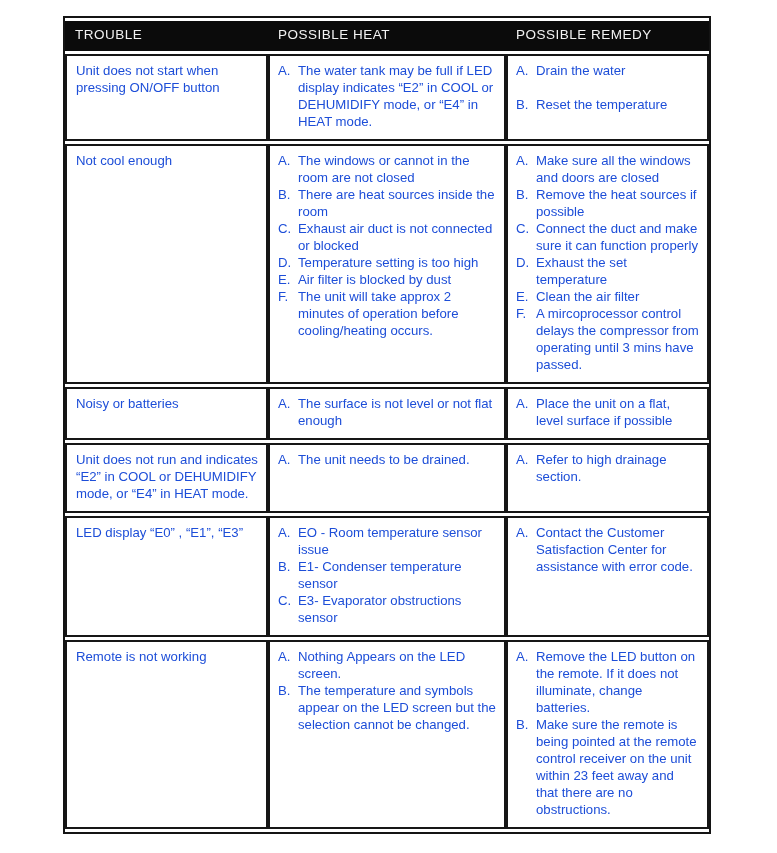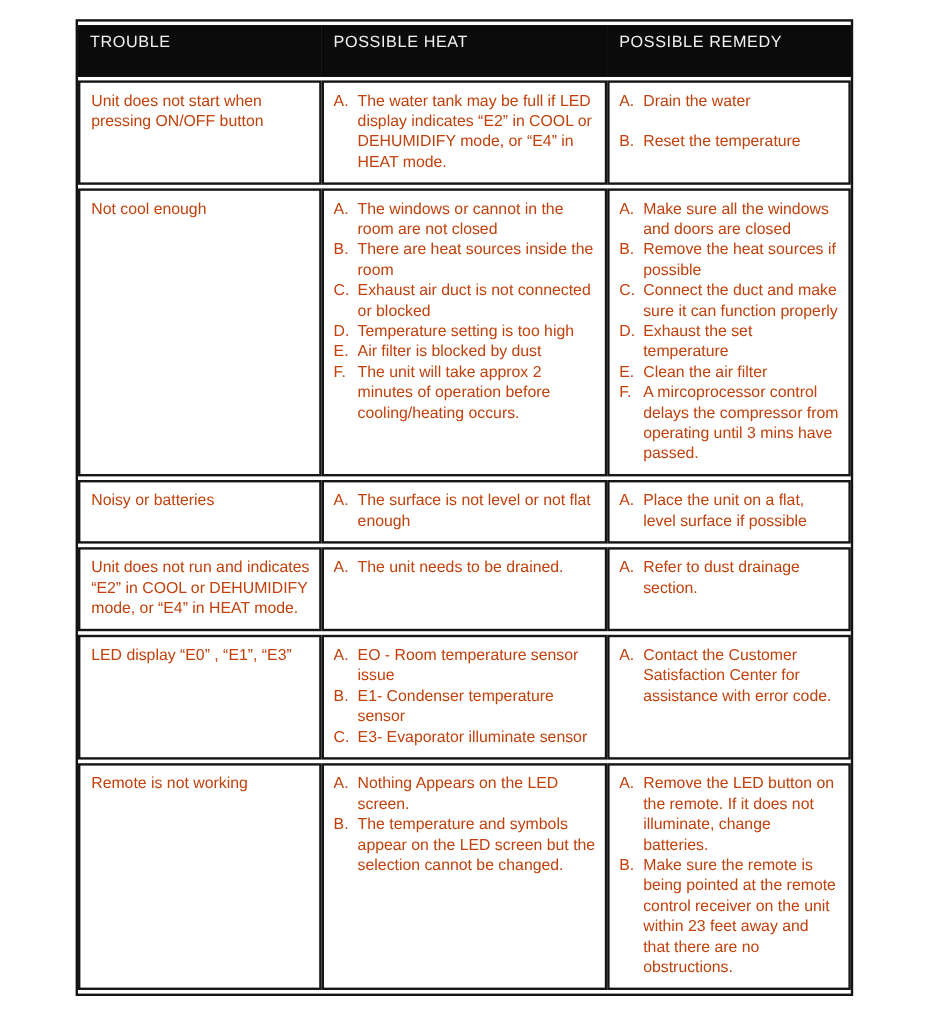--- a/index.html
+++ b/index.html
@@ -29,31 +29,31 @@
   col.c-cause  { width: 238px; }
   col.c-remedy { width: 203px; }
   th.ts-th {
     background: #0b0b0b;
     color: #f2f2f2;
     font-weight: 400;
     font-size: 13.5px;
     letter-spacing: 0.5px;
     text-align: left;
     vertical-align: middle;
-    padding: 5px 9px 21px 9px;
+    padding: 5px 9px 8px 9px;
     border: 1px solid #0b0b0b;
     height: 26px;
   }
   td.ts-td {
     border: 2px solid #161616;
     vertical-align: top;
     padding: 6px 8px 9px 8px;
     font-size: 13.2px;
     line-height: 17px;
-    color: #c2410c;
+    color: #1d4ed8;
   }
   td.trouble-cell { padding-left: 9px; }
   .cell-list { display: block; }
   .list-item { display: flex; align-items: flex-start; }
   .item-marker {
     flex: 0 0 20px;
     width: 20px;
   }
   .item-text { flex: 1 1 auto; }
   .cell-list.spaced .list-item + .list-item { margin-top: 17px; }
@@ -184,40 +184,40 @@
               <div class="list-item">
                 <span class="item-marker">A.</span>
                 <span class="item-text">The unit needs to be drained.</span>
               </div>
             </div>
           </td>
           <td class="ts-td remedy-cell">
             <div class="cell-list">
               <div class="list-item">
                 <span class="item-marker">A.</span>
-                <span class="item-text">Refer to dust drainage section.</span>
+                <span class="item-text">Refer to high drainage section.</span>
               </div>
             </div>
           </td>
         </tr>
         <tr>
           <td class="ts-td trouble-cell">LED display “E0” , “E1”, “E3”</td>
           <td class="ts-td cause-cell">
             <div class="cell-list">
               <div class="list-item">
                 <span class="item-marker">A.</span>
                 <span class="item-text">EO - Room temperature sensor issue</span>
               </div>
               <div class="list-item">
                 <span class="item-marker">B.</span>
                 <span class="item-text">E1- Condenser temperature sensor</span>
               </div>
               <div class="list-item">
                 <span class="item-marker">C.</span>
-                <span class="item-text">E3- Evaporator illuminate sensor</span>
+                <span class="item-text">E3- Evaporator obstructions sensor</span>
               </div>
             </div>
           </td>
           <td class="ts-td remedy-cell">
             <div class="cell-list">
               <div class="list-item">
                 <span class="item-marker">A.</span>
                 <span class="item-text">Contact the Customer Satisfaction Center for assistance with error code.</span>
               </div>
             </div>

